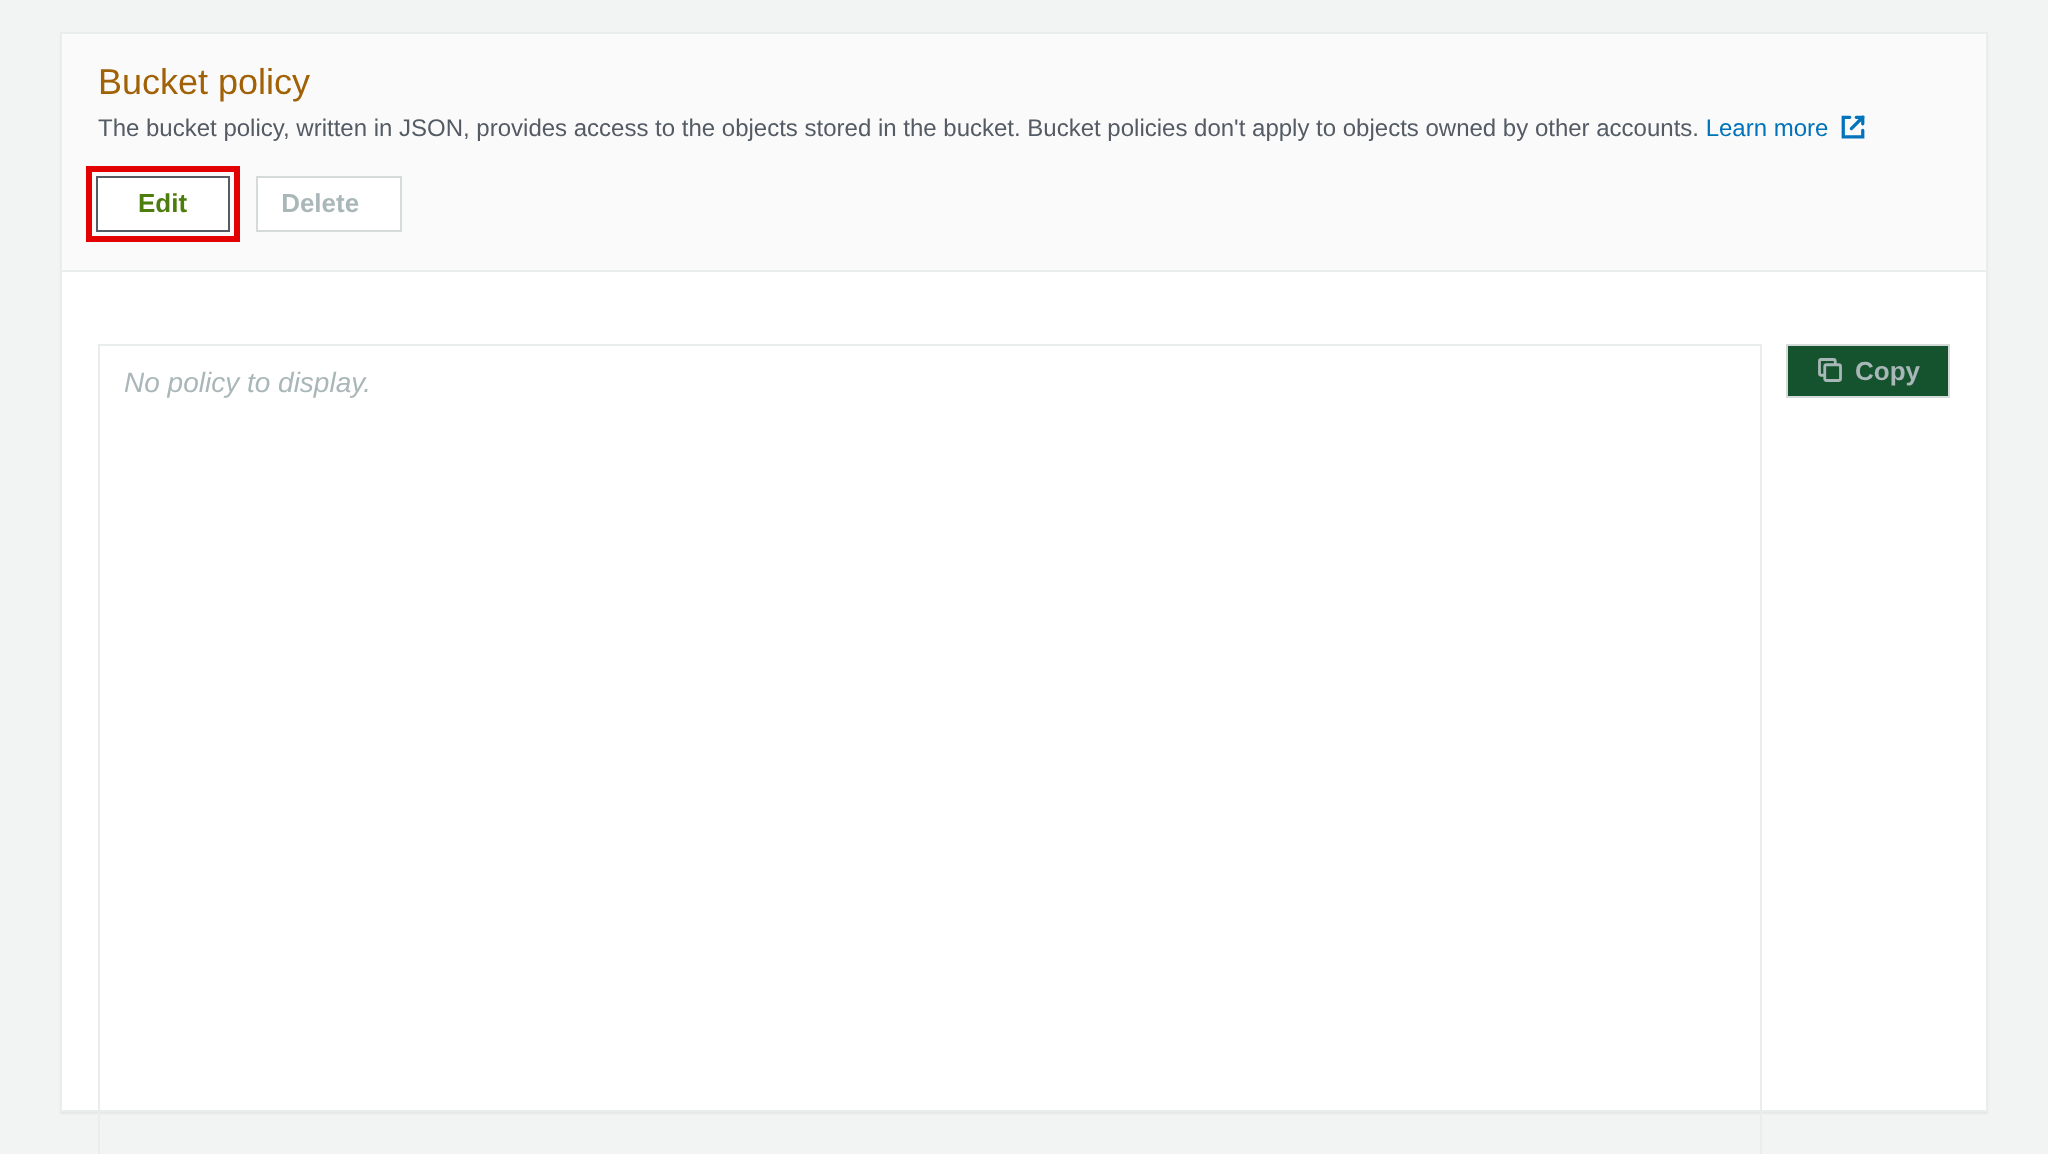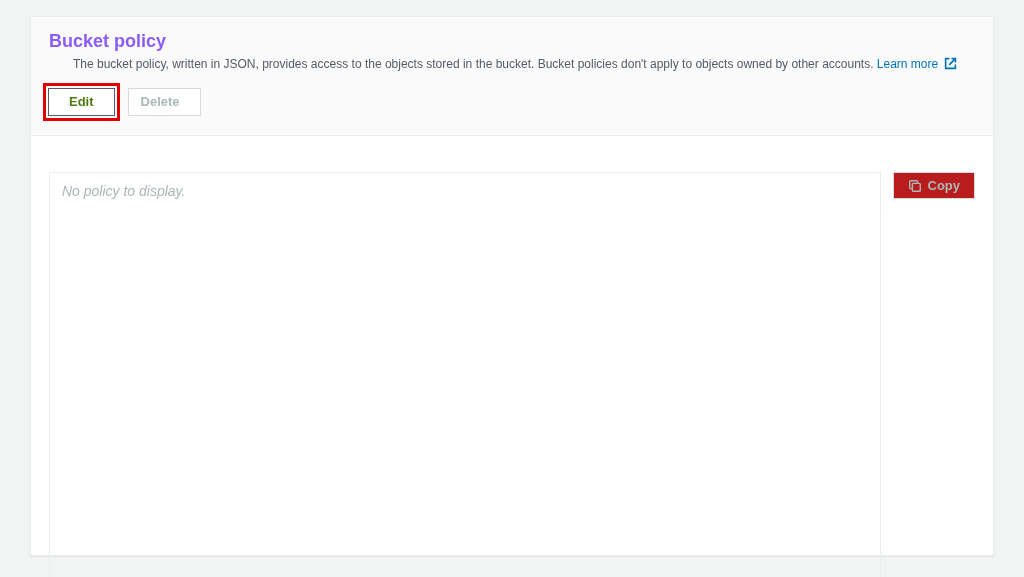--- a/index.html
+++ b/index.html
@@ -20,30 +20,29 @@
       display: flex;
       flex-direction: column;
     }
     .panel-header {
       background: #fafafa;
       border-bottom: 1px solid #eaeded;
       padding: 14px 18px 14px 18px;
     }
     .panel-title {
       font-size: 18px;
-      font-weight: 700;
-      color: #8b5cf6;
+      font-weight: 400;
+      color: #a16207;
       margin-bottom: 4px;
     }
     .panel-desc {
       font-size: 12px;
       color: #545b64;
       line-height: 1.4;
       margin-bottom: 8px;
-      margin-left: 24px;
     }
     .panel-desc a {
       color: #0073bb;
       text-decoration: none;
     }
     .ext-icon {
       display: inline-block;
       vertical-align: -2px;
       margin-left: 2px;
     }
@@ -87,29 +86,29 @@
       height: 417px;
       padding: 10px 12px;
       color: #aab7b8;
       font-style: italic;
       font-size: 14px;
       position: relative;
       resize: both;
       overflow: auto;
     }
     .copy-btn {
-      background: #b91c1c;
+      background: #14532d;
       border: 1px solid #d5dbdb;
       color: #aab7b8;
       font-weight: 700;
       font-size: 13px;
       padding: 5px 14px;
       cursor: default;
       display: inline-flex;
-      align-items: flex-end;
+      align-items: flex-start;
       gap: 6px;
     }
     .copy-icon { display: inline-flex; }
   </style>
 </head>
 <body>
 
 <div class="panel">
   <div class="panel-header">
     <h2 class="panel-title">Bucket policy</h2>

